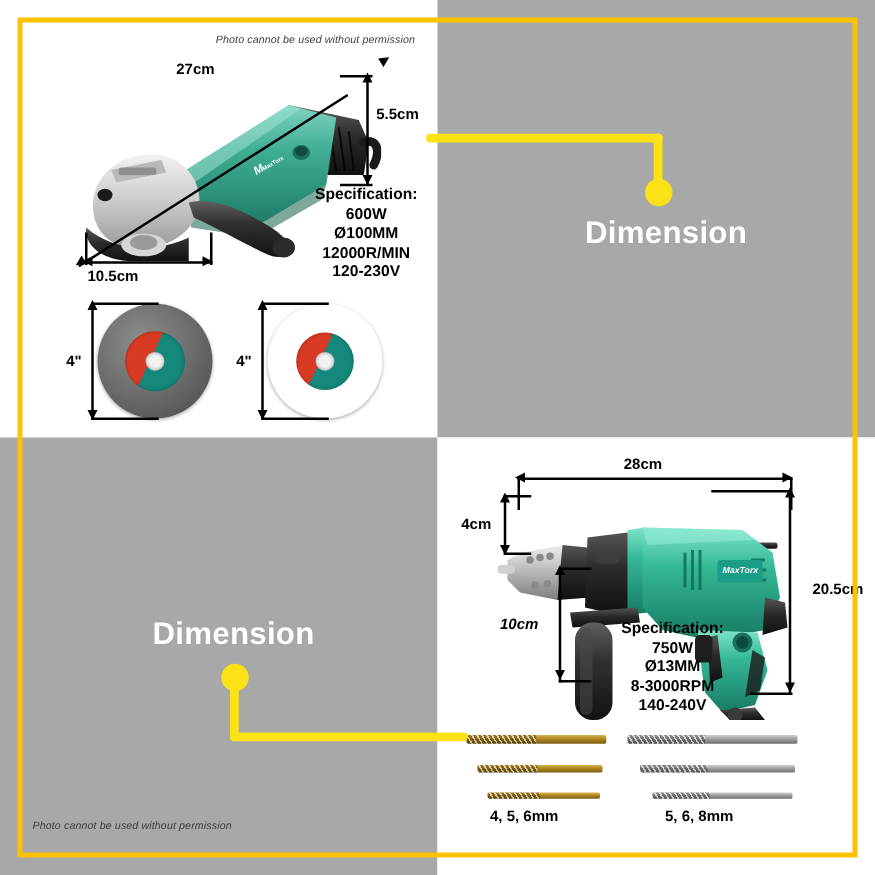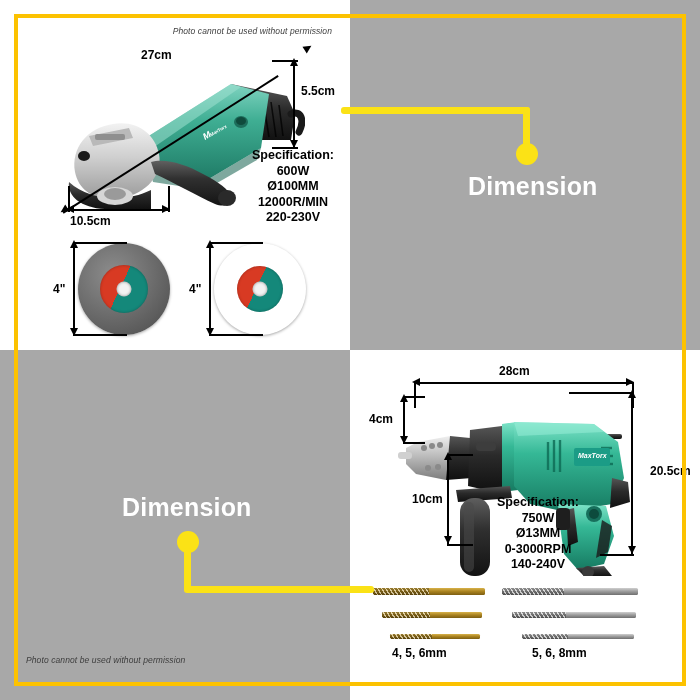--- a/index.html
+++ b/index.html
@@ -258,21 +258,21 @@
                  C 178 142, 170 146, 160 142 C 142 134, 118 120, 100 112 Z" fill="url(#gHandle)"></path>
         <ellipse cx="172" cy="136" rx="9" ry="8" fill="#2a2a2a"></ellipse>
       </svg>
     </div>
 
     <div class="spec" id="spec-grinder">
       <div>Specification:</div>
       <div>600W</div>
       <div>Ø100MM</div>
       <div>12000R/MIN</div>
-      <div>220-230V</div>
+      <div>120-230V</div>
     </div>
 
     <div class="rule rule-v" style="left:73px; top:242px; height:94px;"></div>
     <div class="tick-h" style="left:73px; top:242px; width:54px;"></div>
     <div class="tick-h" style="left:73px; top:334px; width:54px;"></div>
     <div class="arrow ar-up" style="left:70px; top:240px;"></div>
     <div class="arrow ar-down" style="left:70px; top:328px;"></div>
     <div class="dlabel" style="left:53px; top:282px;">4"</div>
 
     <div class="disc-wrap" style="left:78px; top:243px;">
@@ -333,21 +333,21 @@
     <div class="tick-h" style="left:53px; top:92px; width:22px;"></div>
     <div class="arrow ar-up" style="left:50px; top:44px;"></div>
     <div class="arrow ar-down" style="left:50px; top:86px;"></div>
     <div class="dlabel" style="left:19px; top:62px;">4cm</div>
 
     <div class="rule rule-v" style="left:97px; top:104px; height:92px;"></div>
     <div class="tick-h" style="left:97px; top:104px; width:26px;"></div>
     <div class="tick-h" style="left:97px; top:194px; width:26px;"></div>
     <div class="arrow ar-up" style="left:94px; top:102px;"></div>
     <div class="arrow ar-down" style="left:94px; top:186px;"></div>
-    <div class="dlabel" style="left:62px; top:142px;">10cm</div>
+    <div class="dlabel" style="left:50px; top:142px;font-style:italic;">10cm</div>
 
     <div class="rule rule-v" style="left:281px; top:42px; height:164px;"></div>
     <div class="tick-h" style="left:219px; top:42px; width:64px;"></div>
     <div class="tick-h" style="left:250px; top:204px; width:34px;"></div>
     <div class="arrow ar-up" style="left:278px; top:40px;"></div>
     <div class="arrow ar-down" style="left:278px; top:196px;"></div>
     <div class="dlabel" style="left:300px; top:114px;">20.5cm</div>
 
     <div class="art" style="left:48px; top:36px; width:250px; height:190px;">
       <svg width="250" height="190" viewBox="0 0 250 190">
@@ -430,21 +430,21 @@
         <path d="M58 104 L112 100 L114 112 L60 116 Z" fill="url(#dDark)"></path>
         <rect x="62" y="112" width="30" height="78" rx="14" fill="url(#dGrip)"></rect>
         <rect x="66" y="116" width="10" height="70" rx="5" fill="#4a4a4a" opacity=".55"></rect>
       </svg>
     </div>
 
     <div class="spec" id="spec-drill">
       <div>Specification:</div>
       <div>750W</div>
       <div>Ø13MM</div>
-      <div>0-3000RPM</div>
+      <div>8-3000RPM</div>
       <div>140-240V</div>
     </div>
 
     <div>
       <div class="bit bit-hss" style="left:23px; top:238px; width:112px; height:7px;">
         <div class="flute" style="width:56px;"></div>
       </div>
       <div class="bit bit-hss" style="left:32px; top:262px; width:100px; height:6px;">
         <div class="flute" style="width:48px;"></div>
       </div>

